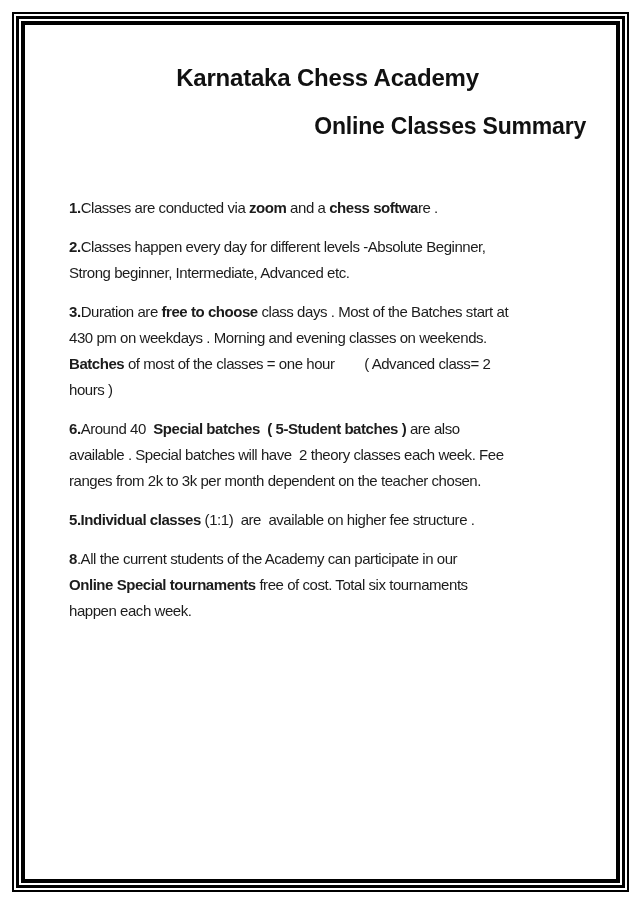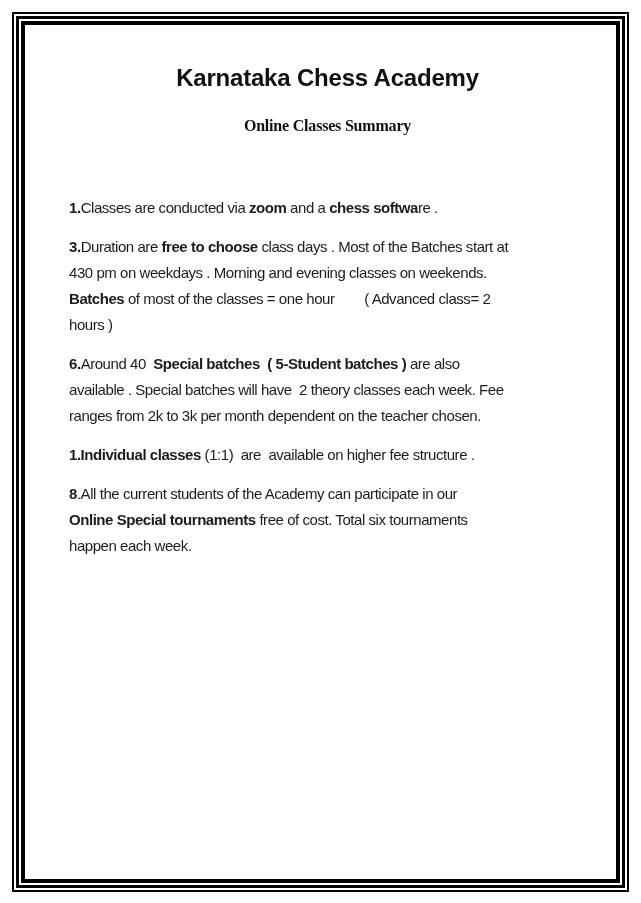--- a/index.html
+++ b/index.html
@@ -48,27 +48,26 @@
     margin: 38px 0 0 0;
     font-size: 24px;
     line-height: 30px;
     font-weight: bold;
     text-align: center;
     color: #111111;
     letter-spacing: -0.2px;
   }
   .doc-subtitle {
     margin: 21px 0 0 0;
-    font-size: 16px;
+    font-size: 23px;
     line-height: 24px;
     font-weight: bold;
-    text-align: center;
+    text-align: right;
     color: #111111;
     letter-spacing: -0.2px;
-    font-family: Liberation Serif, serif;
   }
   .paragraphs {
     margin-top: 57px;
     width: 517px;
   }
   .para {
     margin: 13px 0 8px 0;
     font-size: 15px;
     line-height: 26px;
     letter-spacing: -0.45px;
@@ -84,28 +83,30 @@
 
 <div class="page">
   <div class="frame-outer">
     <div class="frame-mid">
       <div class="frame-inner">
         <div class="content">
           <h1 class="doc-title">Karnataka Chess Academy</h1>
           <h2 class="doc-subtitle">Online Classes Summary</h2>
           <div class="paragraphs">
               <p class="para"><span class="b">1.</span><span>Classes are conducted via </span><span class="b">zoom</span><span> and a </span><span class="b">chess softwa</span><span>re .</span></p>
+              <p class="para"><span class="b">2.</span><span>Classes happen every day for different levels -Absolute Beginner,
+Strong beginner, Intermediate, Advanced etc.</span></p>
               <p class="para"><span class="b">3.</span><span>Duration are </span><span class="b">free to choose</span><span> class days . Most of the Batches start at
 430 pm on weekdays . Morning and evening classes on weekends.
 </span><span class="b">Batches</span><span> of most of the classes = one hour        ( Advanced class= 2
 hours )</span></p>
               <p class="para"><span class="b">6.</span><span>Around 40  </span><span class="b">Special batches  ( 5-Student batches )</span><span> are also
 available . Special batches will have  2 theory classes each week. Fee
 ranges from 2k to 3k per month dependent on the teacher chosen.</span></p>
-              <p class="para"><span class="b">1.Individual classes</span><span> (1:1)  are  available on higher fee structure .</span></p>
+              <p class="para"><span class="b">5.Individual classes</span><span> (1:1)  are  available on higher fee structure .</span></p>
               <p class="para"><span class="b">8</span><span>.All the current students of the Academy can participate in our
 </span><span class="b">Online Special tournaments</span><span> free of cost. Total six tournaments
 happen each week.</span></p>
             </div>
         </div>
       </div>
     </div>
   </div>
 </div>
 

